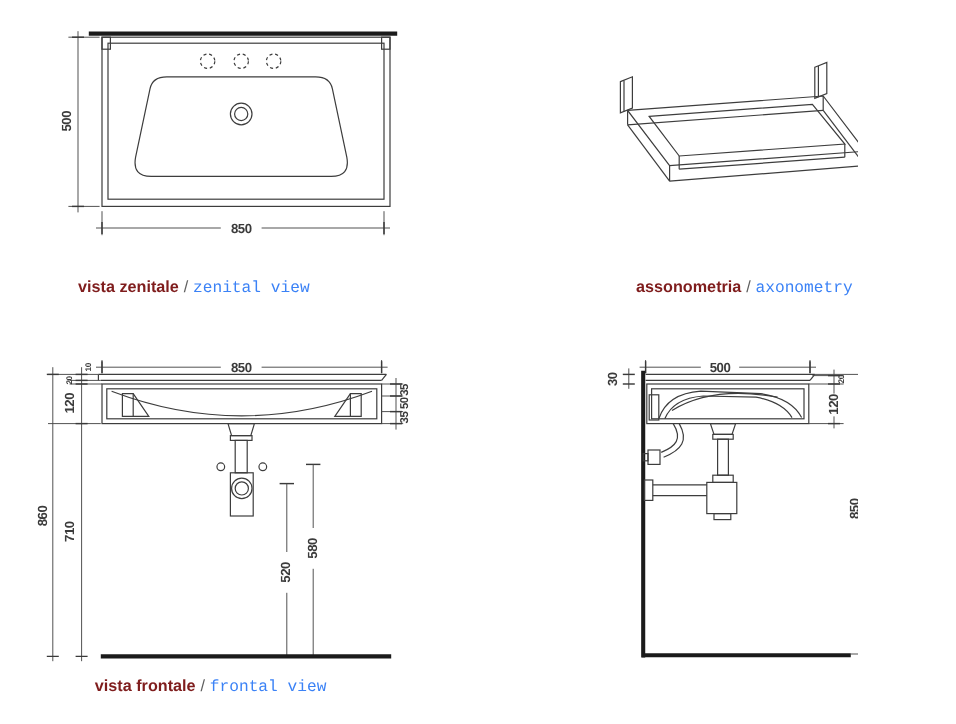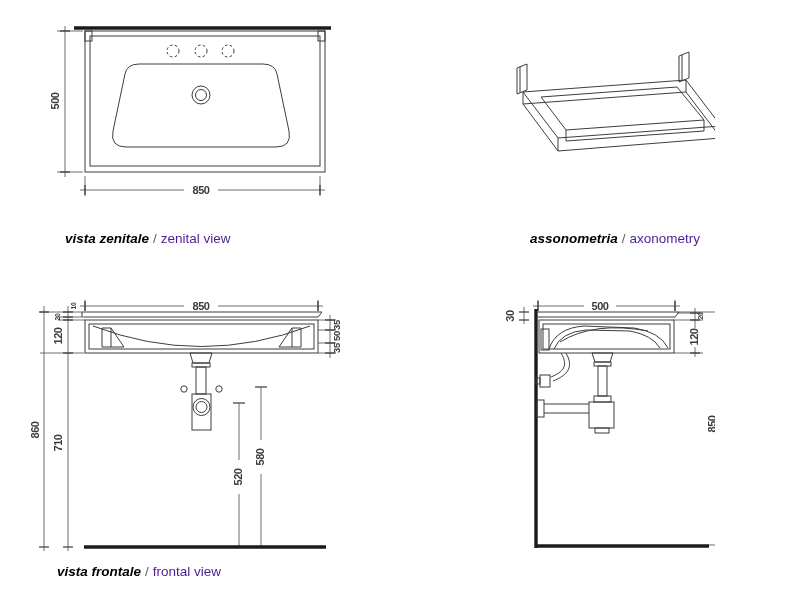--- a/index.html
+++ b/index.html
@@ -12,23 +12,23 @@
   svg .dm{stroke:#4a4a4a;stroke-width:0.8;}
   svg .tk{stroke:#3a3a3a;stroke-width:1.2;}
   svg .hv{stroke:#1b1b1b;stroke-width:3.4;}
   svg .dash{stroke-dasharray:2.6 2.3;}
   svg text{fill:#3b3b3b;stroke:none;font-family:"Liberation Sans",sans-serif;font-weight:bold;}
   svg .t11{font-size:11px;letter-spacing:-0.4px;}
   svg .t9{font-size:9.5px;letter-spacing:-0.4px;}
   svg .t7{font-size:6.8px;letter-spacing:-0.3px;}
 
   .caption{position:absolute;font-size:13.5px;white-space:nowrap;}
-  .cap-it{font-weight:bold;color:#000000;font-style:italic;}
+  .cap-it{font-weight:bold;color:#7f1d1d;}
   .cap-sep{color:#5f5f5f;margin:0 4px;}
-  .cap-en{color:#4c1d95;}
+  .cap-en{color:#3b82f6;font-family:Liberation Mono, monospace;}
 </style>
 </head>
 <body>
 
 <div id="canvas">
 
 <svg id="drawing" width="797" height="603" viewBox="0 0 797 603">
 
   <g>
     <line class="hv" x1="74" y1="28" x2="331" y2="28"></line>
@@ -239,17 +239,17 @@
     <line class="hv" x1="535" y1="546" x2="709" y2="546"></line>
   </g>
 </svg>
 
 <div class="caption" style="left:65px;top:231px;">
   <span class="cap-it">vista zenitale</span><span class="cap-sep">/</span><span class="cap-en">zenital view</span>
 </div>
 <div class="caption" style="left:530px;top:231px;">
   <span class="cap-it">assonometria</span><span class="cap-sep">/</span><span class="cap-en">axonometry</span>
 </div>
-<div class="caption" style="left:57px;top:564px;">
+<div class="caption" style="left:79px;top:564px;">
   <span class="cap-it">vista frontale</span><span class="cap-sep">/</span><span class="cap-en">frontal view</span>
 </div>
 
 </div>
 
 </body></html>

